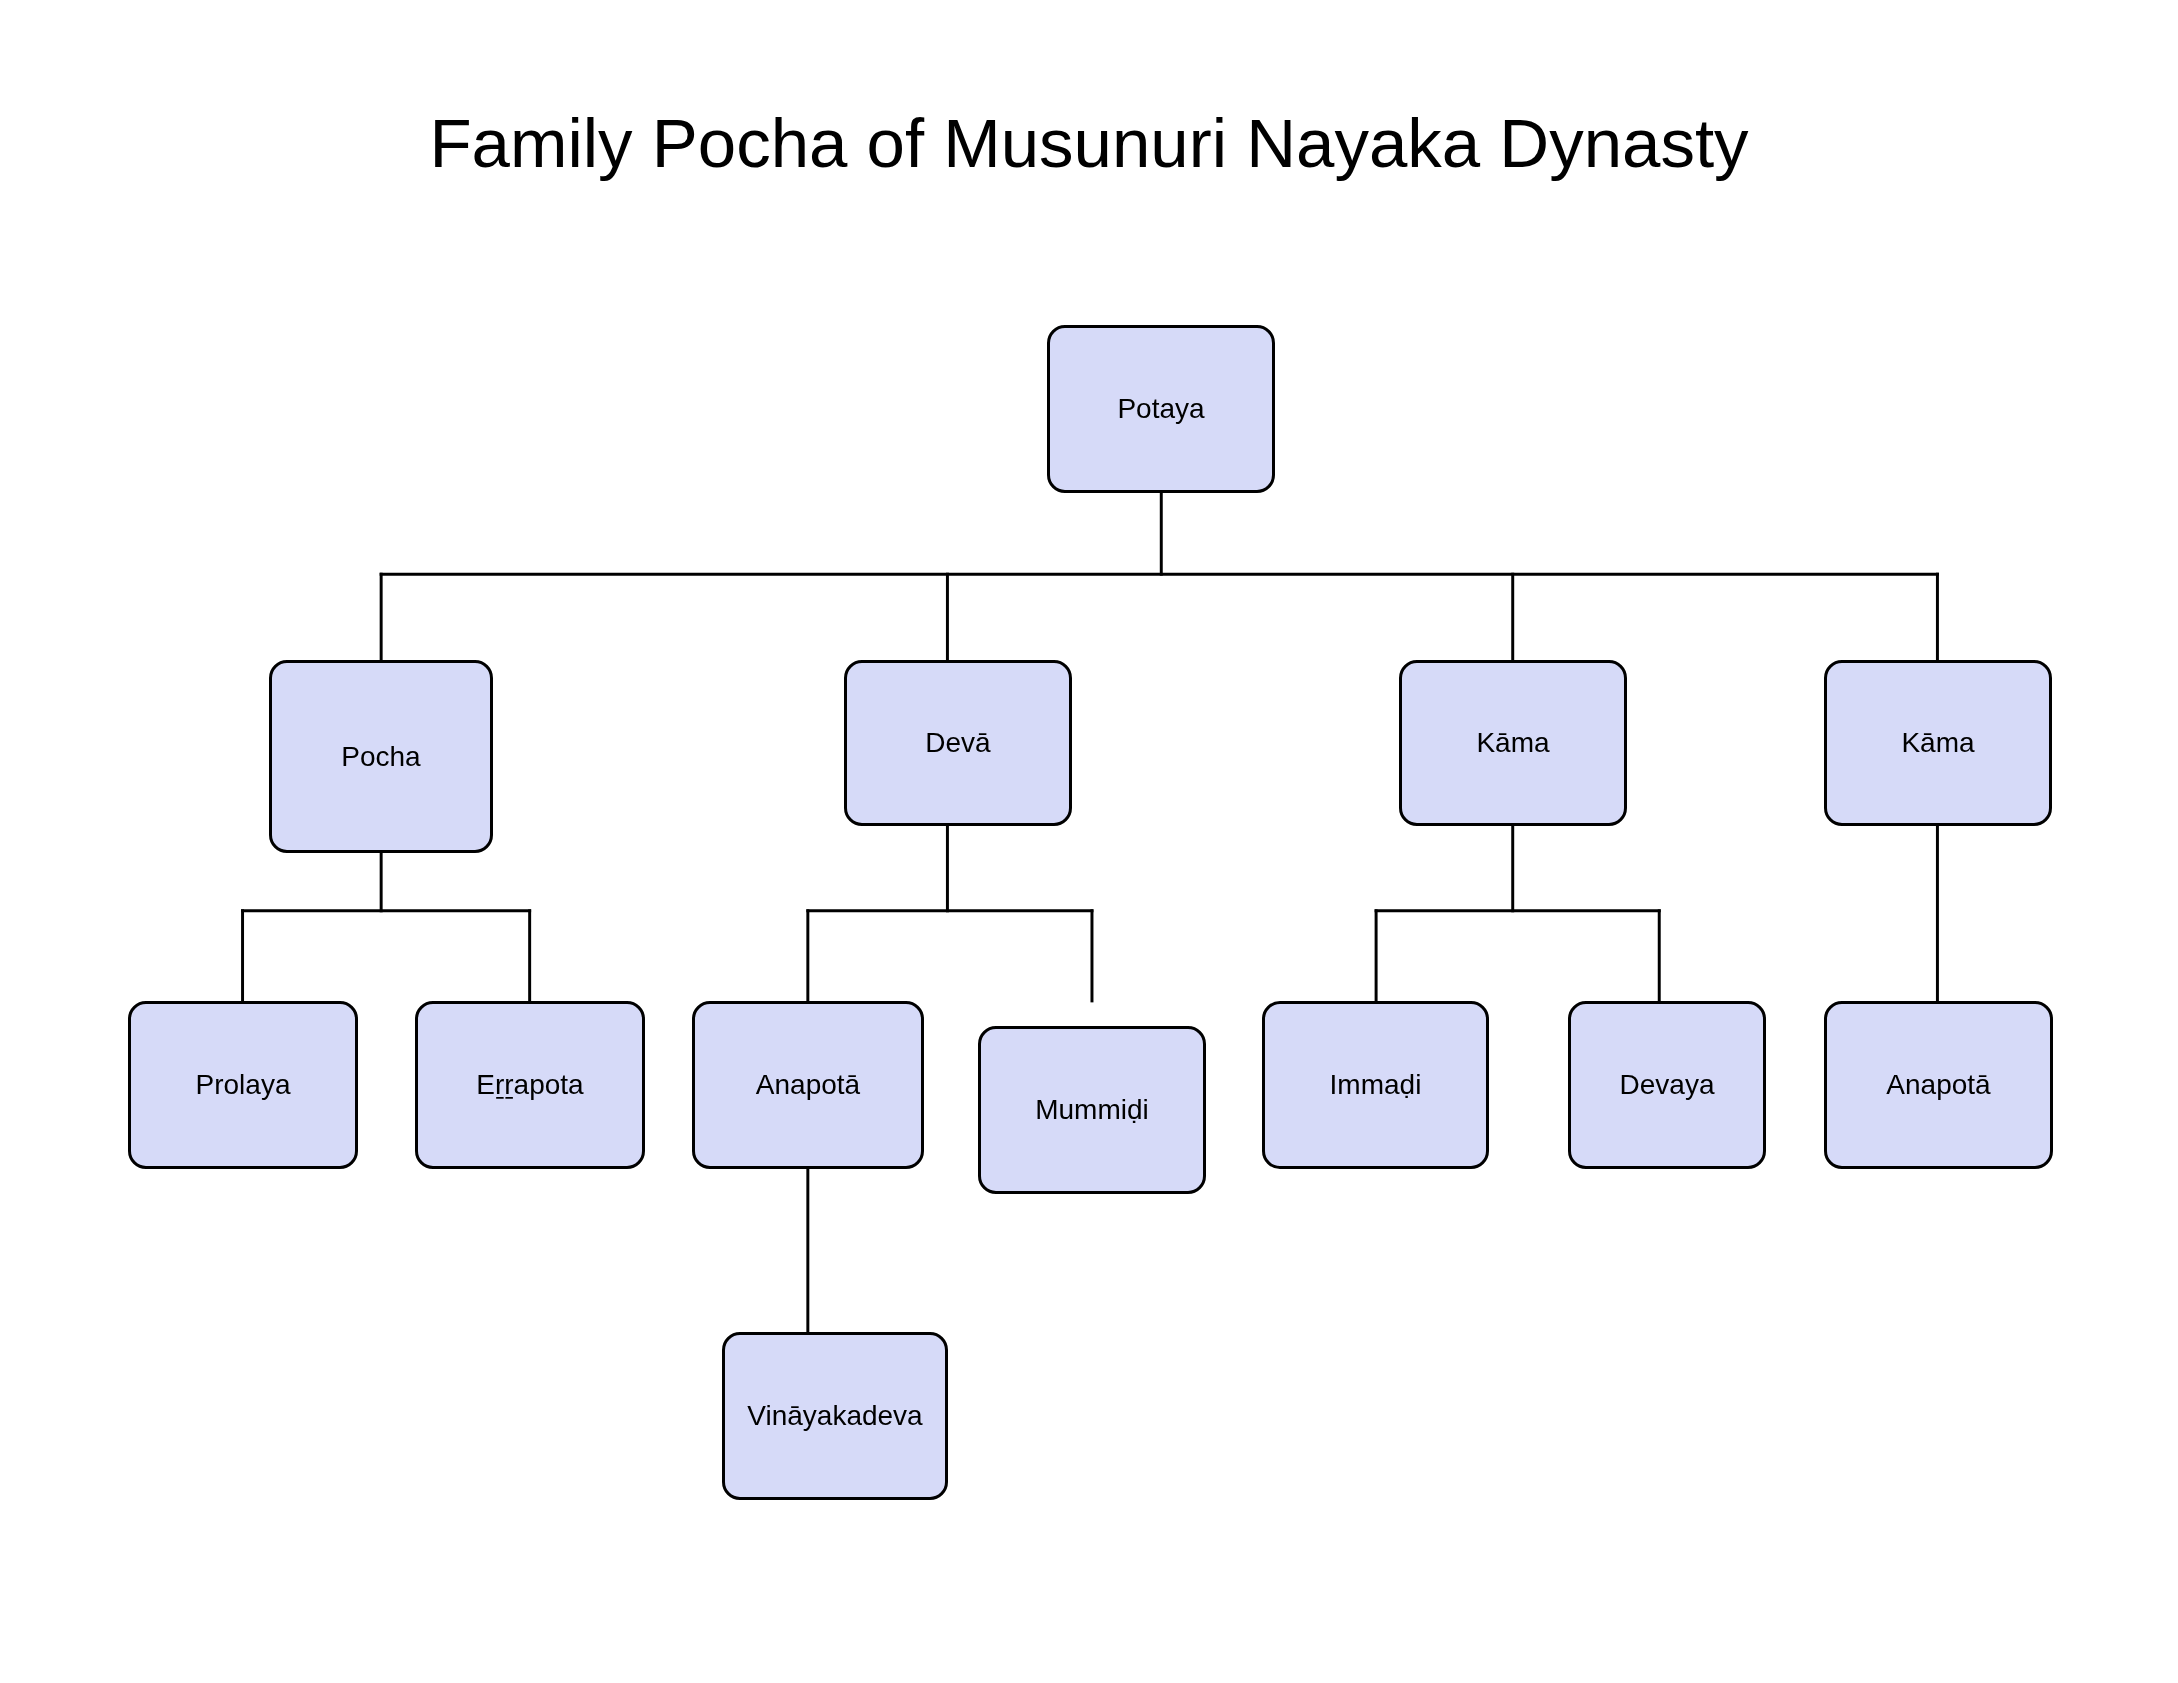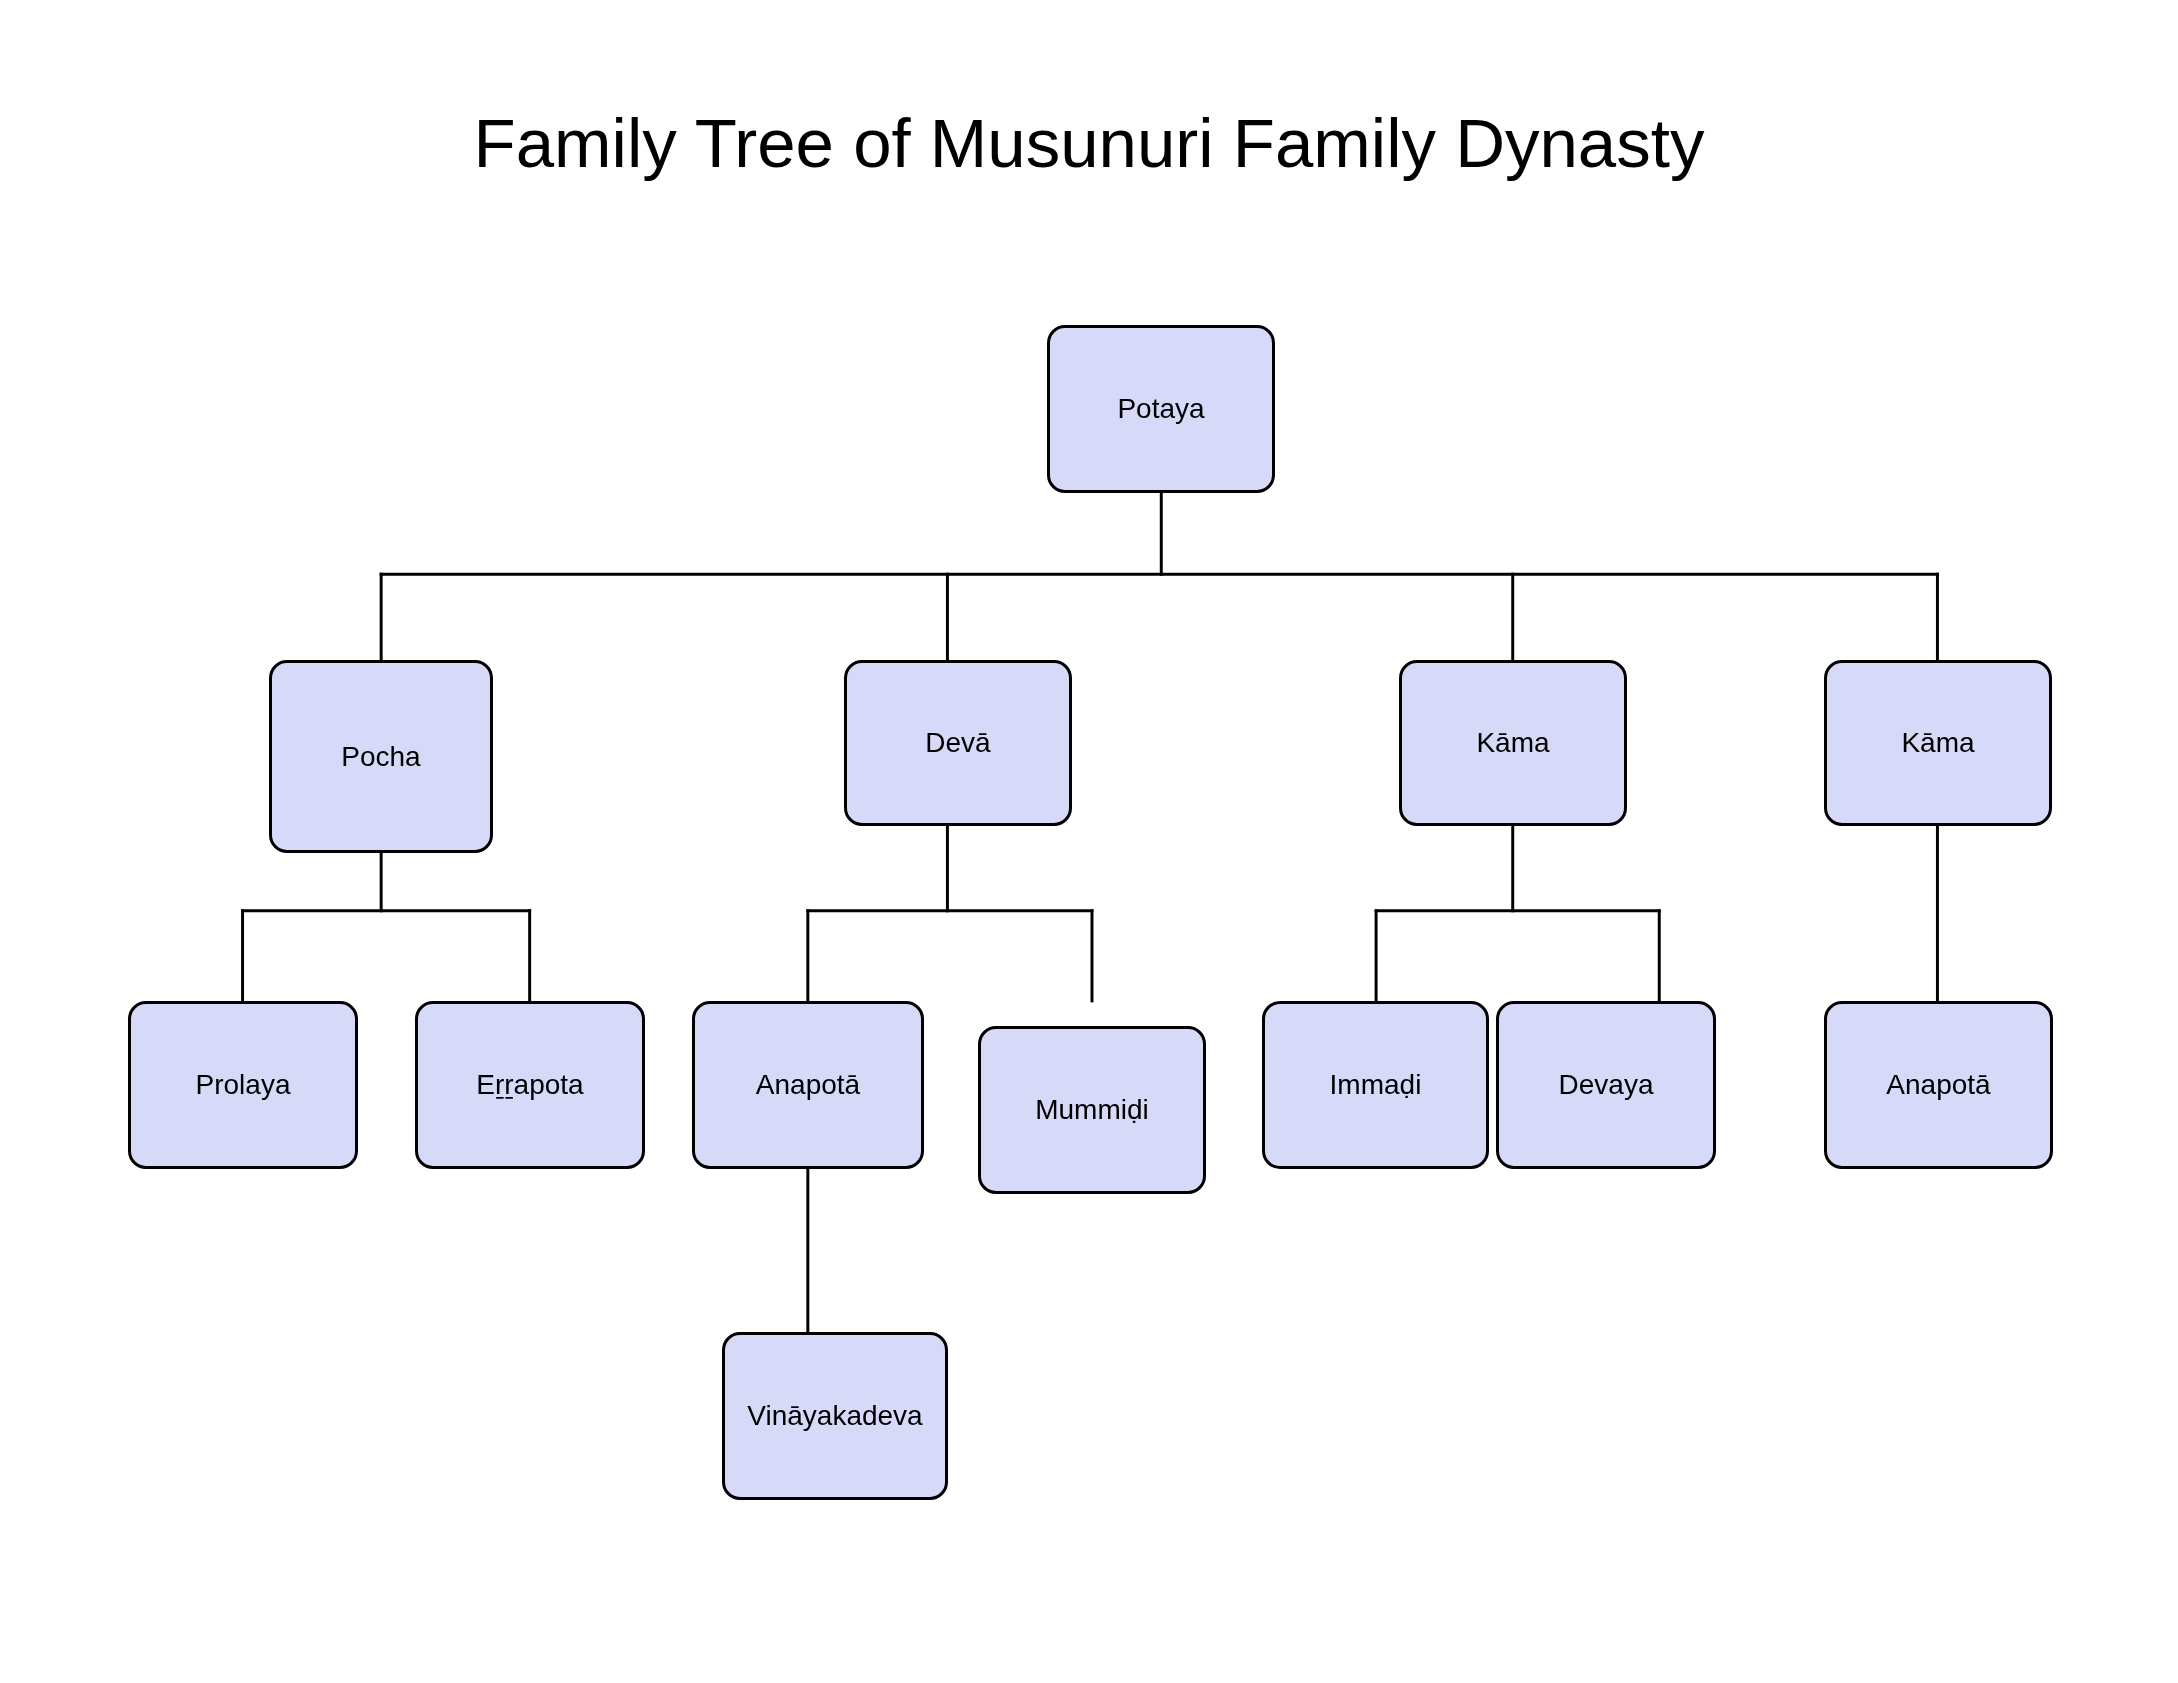--- a/index.html
+++ b/index.html
@@ -47,21 +47,21 @@
     justify-content:center;
     text-align:left;
     font-size:28px;
     line-height:1.2;
     color:var(--text);
   }
 </style>
 </head>
 <body>
 
-<div class="title">Family Tree of Musunuri Family Dynasty</div>
+<div class="title">Family Pocha of Musunuri Nayaka Dynasty</div>
 
 <svg class="connectors" viewBox="0 0 2200 1700" xmlns="http://www.w3.org/2000/svg" aria-hidden="true">
 
   <path d="M1173,498 V580"></path>
   <path d="M385,580 H1957"></path>
   <path d="M385,580 V667"></path>
   <path d="M957,580 V667"></path>
   <path d="M1528,580 V667"></path>
   <path d="M1957,580 V667"></path>
 
@@ -118,21 +118,21 @@
 </div>
 
 <div class="node" style="left:978px;top:1026px;width:228px;height:168px">
   <span>Mummiḍi</span>
 </div>
 
 <div class="node" style="left:1262px;top:1001px;width:227px;height:168px">
   <span>Immaḍi</span>
 </div>
 
-<div class="node" style="left:1496px;top:1001px;width:220px;height:168px">
+<div class="node" style="left:1568px;top:1001px;width:198px;height:168px">
   <span>Devaya</span>
 </div>
 
 <div class="node" style="left:1824px;top:1001px;width:229px;height:168px">
   <span>Anapotā</span>
 </div>
 
 <div class="node" style="left:722px;top:1332px;width:226px;height:168px">
   <span>Vināyakadeva</span>
 </div>

